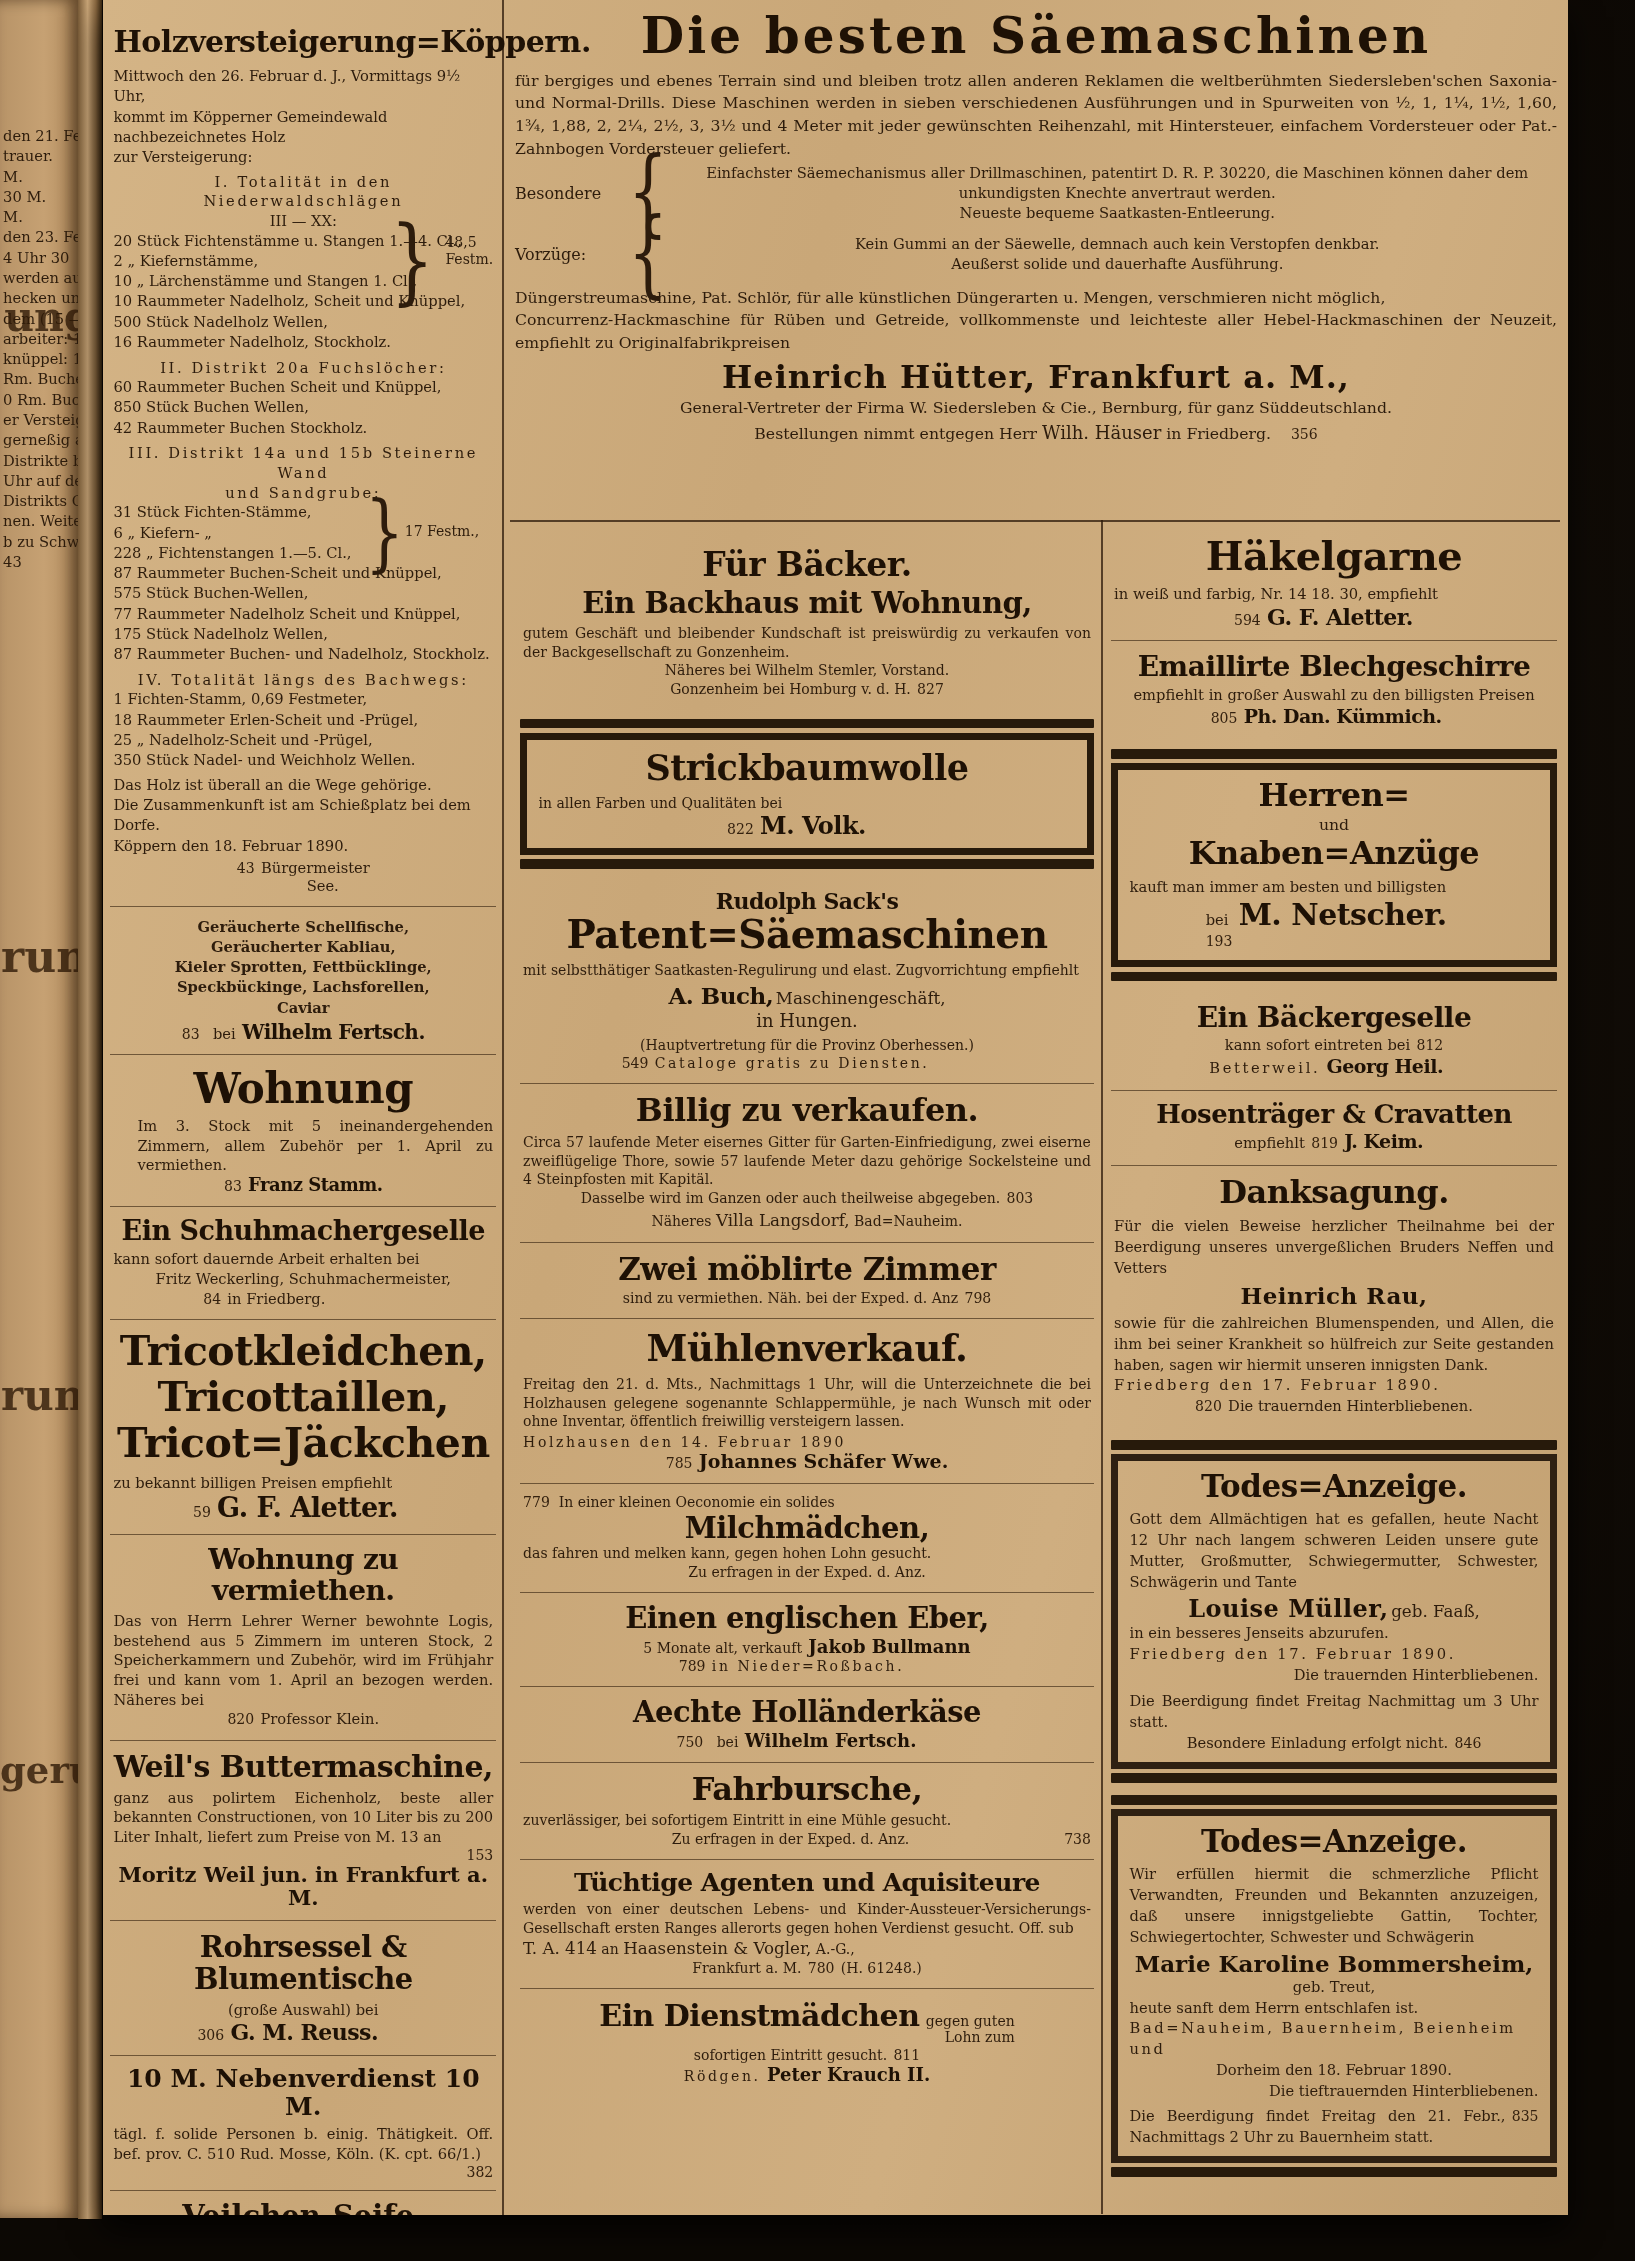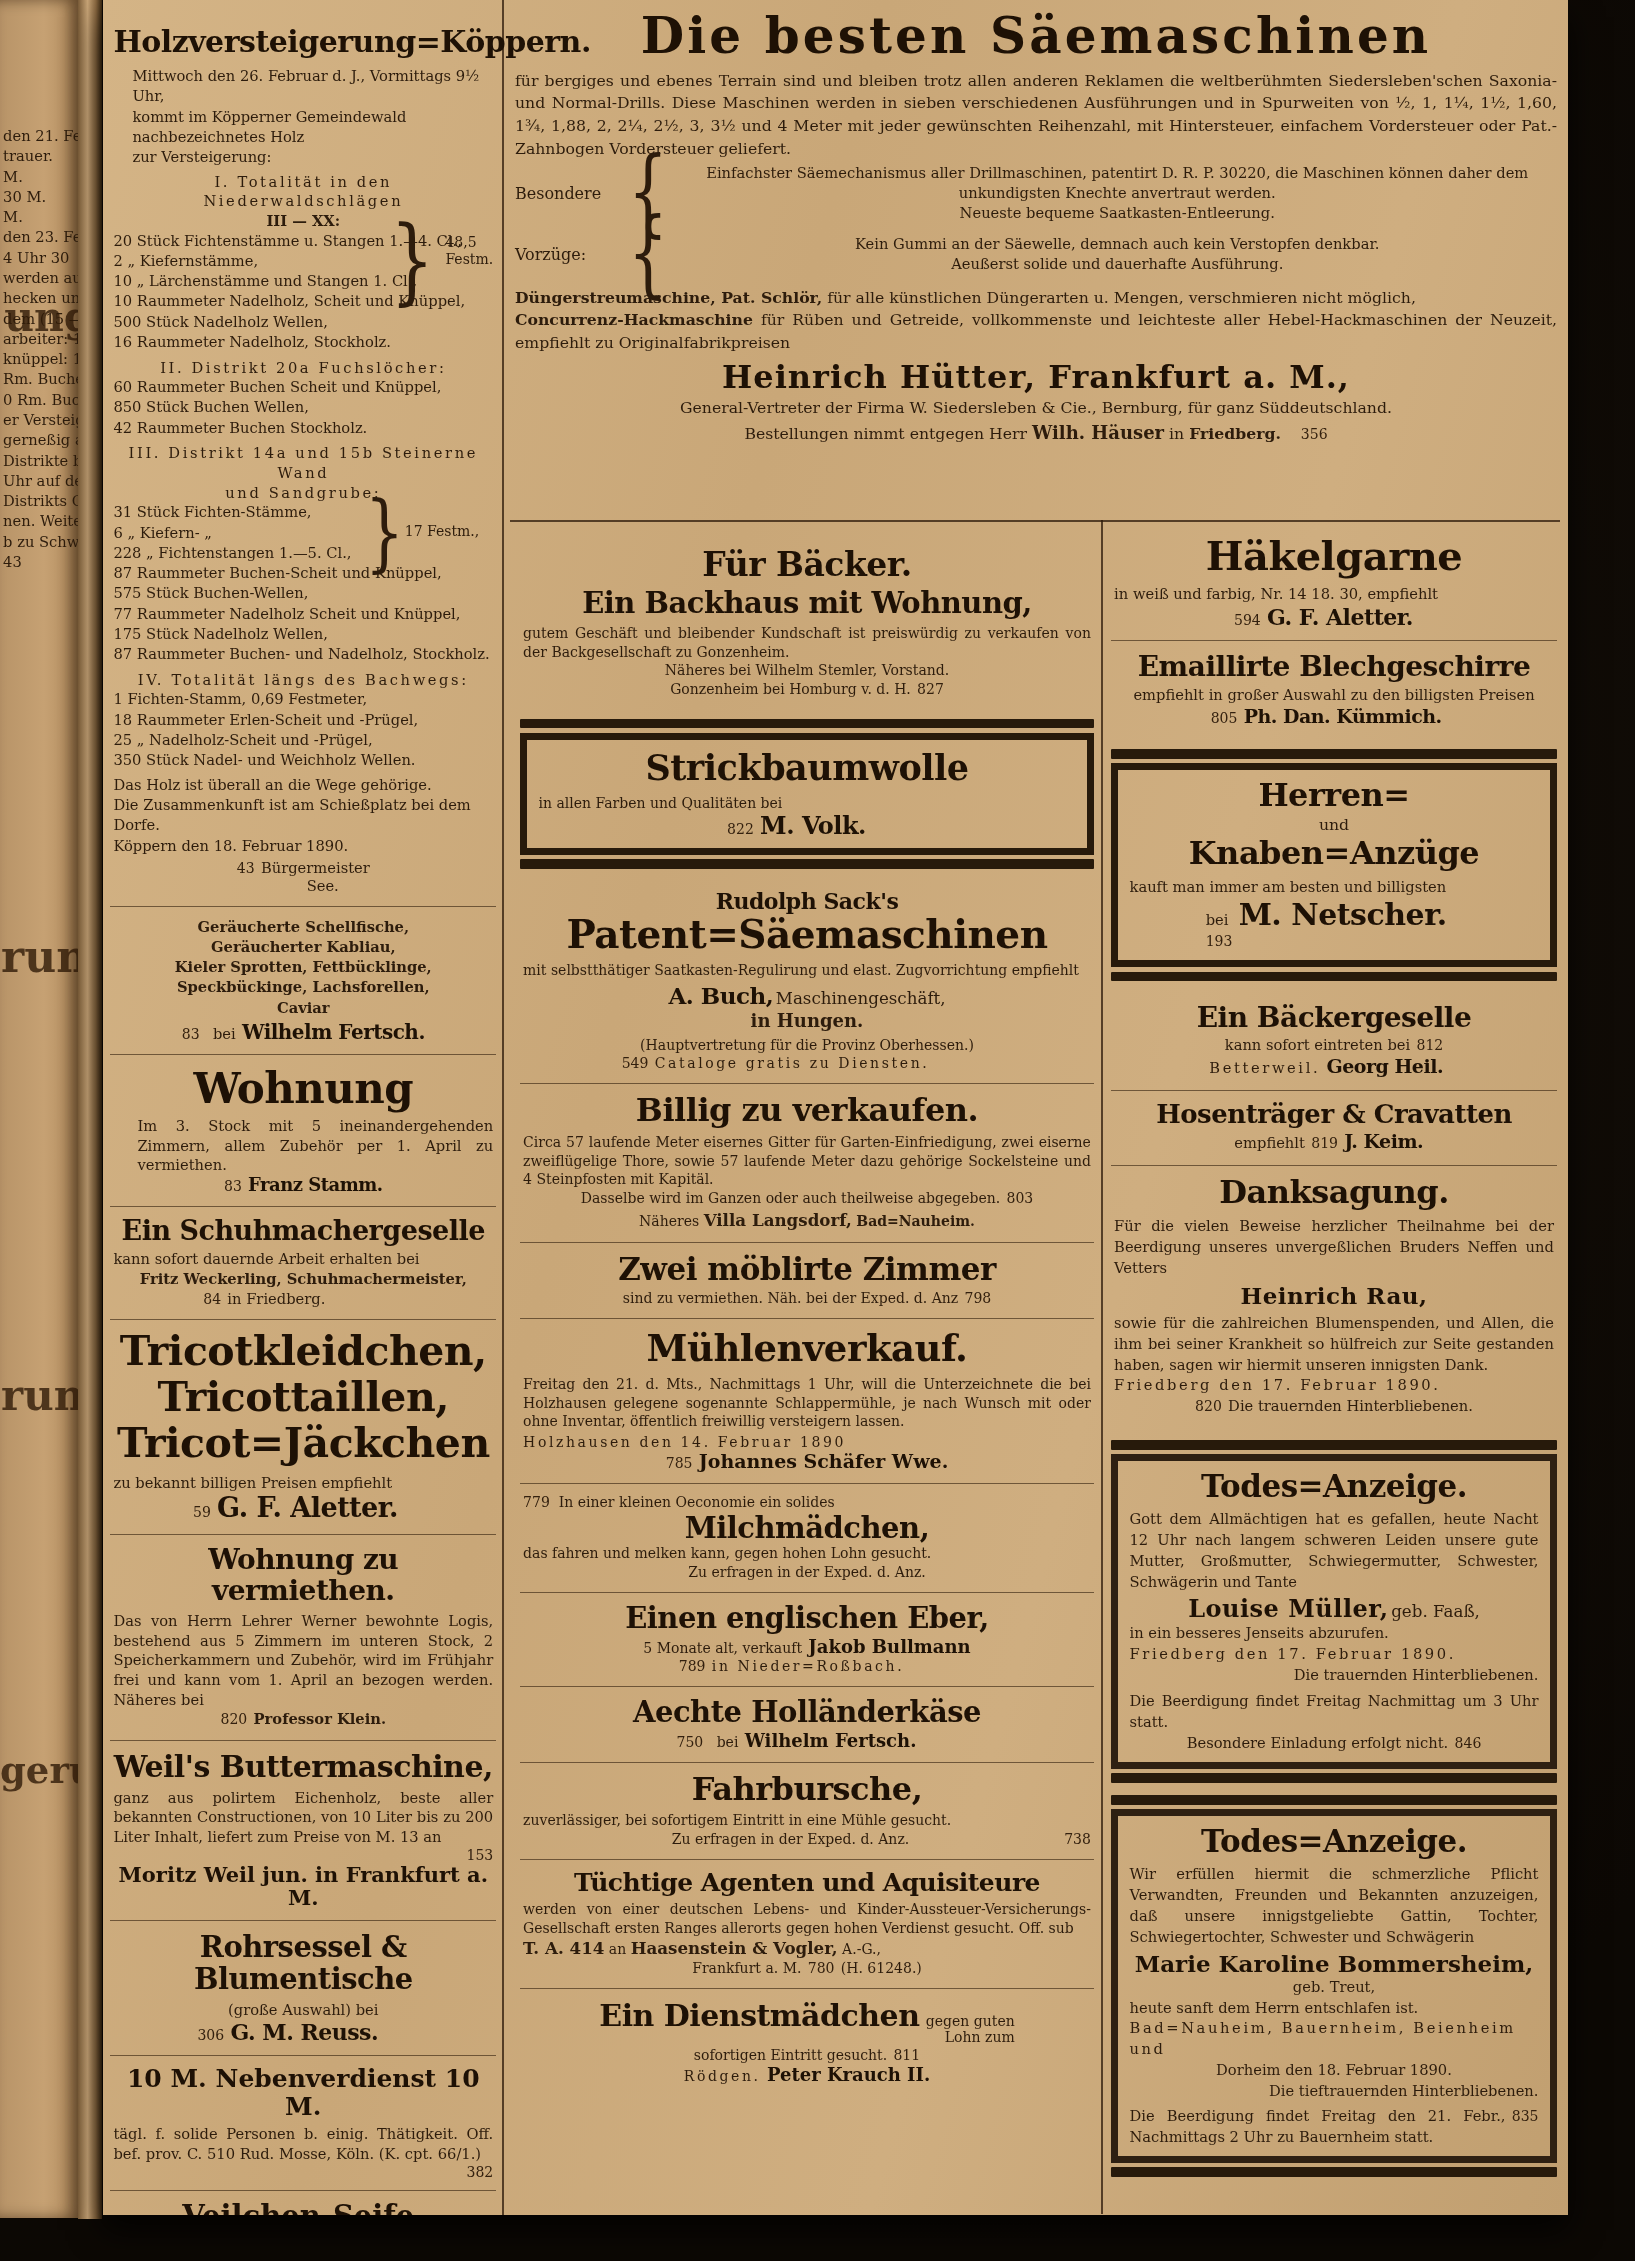--- a/index.html
+++ b/index.html
@@ -33,21 +33,21 @@
   #col-left{position:absolute;left:7.3px;top:15.7px;width:386px;}
   #saema{position:absolute;left:412px;top:8.4px;width:1042px;}
   #col-mid{position:absolute;left:417px;top:538px;width:574px;}
   #col-right{position:absolute;left:1008px;top:525px;width:446px;}
 
   .ad{position:relative;padding:9.4px 3.1px 10.5px;border-top:1px solid rgba(46,28,10,.6);}
   .ad.nl{border-top:none;}
   .c{text-align:center;}
   .j{text-align:justify;}
   .r{text-align:right;}
-  .b{font-weight:bold;}
+  .b{font-weight:normal;}
   .h{font-weight:bold;color:#1e1105;line-height:1.12;text-align:center;letter-spacing:-0.5px;}
   .body-l{font-size:14.7px;line-height:1.34;color:#2d1c0c;}
   .body-m{font-size:14px;line-height:1.32;color:#2d1c0c;}
   .body-r{font-size:14.7px;line-height:1.42;color:#2d1c0c;}
   .row{display:flex;justify-content:center;align-items:baseline;gap:6.3px;}
   .num{font-size:14px;color:#33200e;}
   .sp{letter-spacing:2.6px;}
   .bar{height:9.4px;background:#271a0b;border-radius:1px;margin:4.2px 0;}
   .frame{border:7.8px solid #271a0b;padding:8.4px 11.5px;position:relative;}
   .frame.soft{border-color:#2e2012;}
@@ -98,21 +98,21 @@
 
   <div id="mainpage">
     <div class="vr" id="vr1"></div>
     <div class="vr" id="vr2"></div>
     <div id="hr1"></div>
 
     <div id="col-left">
 
       <div class="ad nl">
         <div class="h" style="font-size:30px;">Holzversteigerung=Köppern.</div>
-        <div class="body-l list" style="margin-top:7.3px;margin-left:19px;">
+        <div class="body-l list" style="margin-top:7.3px;">
             <div class="l">Mittwoch den 26. Februar d. J., Vormittags 9½ Uhr,</div>
             <div class="l">kommt im Köpperner Gemeindewald nachbezeichnetes Holz</div>
             <div class="l">zur Versteigerung:</div>
           </div>
         <div class="body-l c sp" style="margin-top:4.2px;">I. Totalität in den Niederwaldschlägen</div>
         <div class="body-l c b">III — XX:</div>
         <div class="list" style="position:relative;">
           <span class="brc" style="right:59px;top:-9.4px;font-size:69px;">}</span>
           <span class="fest" style="right:0;top:3.1px;">48,5
 Festm.</span>

